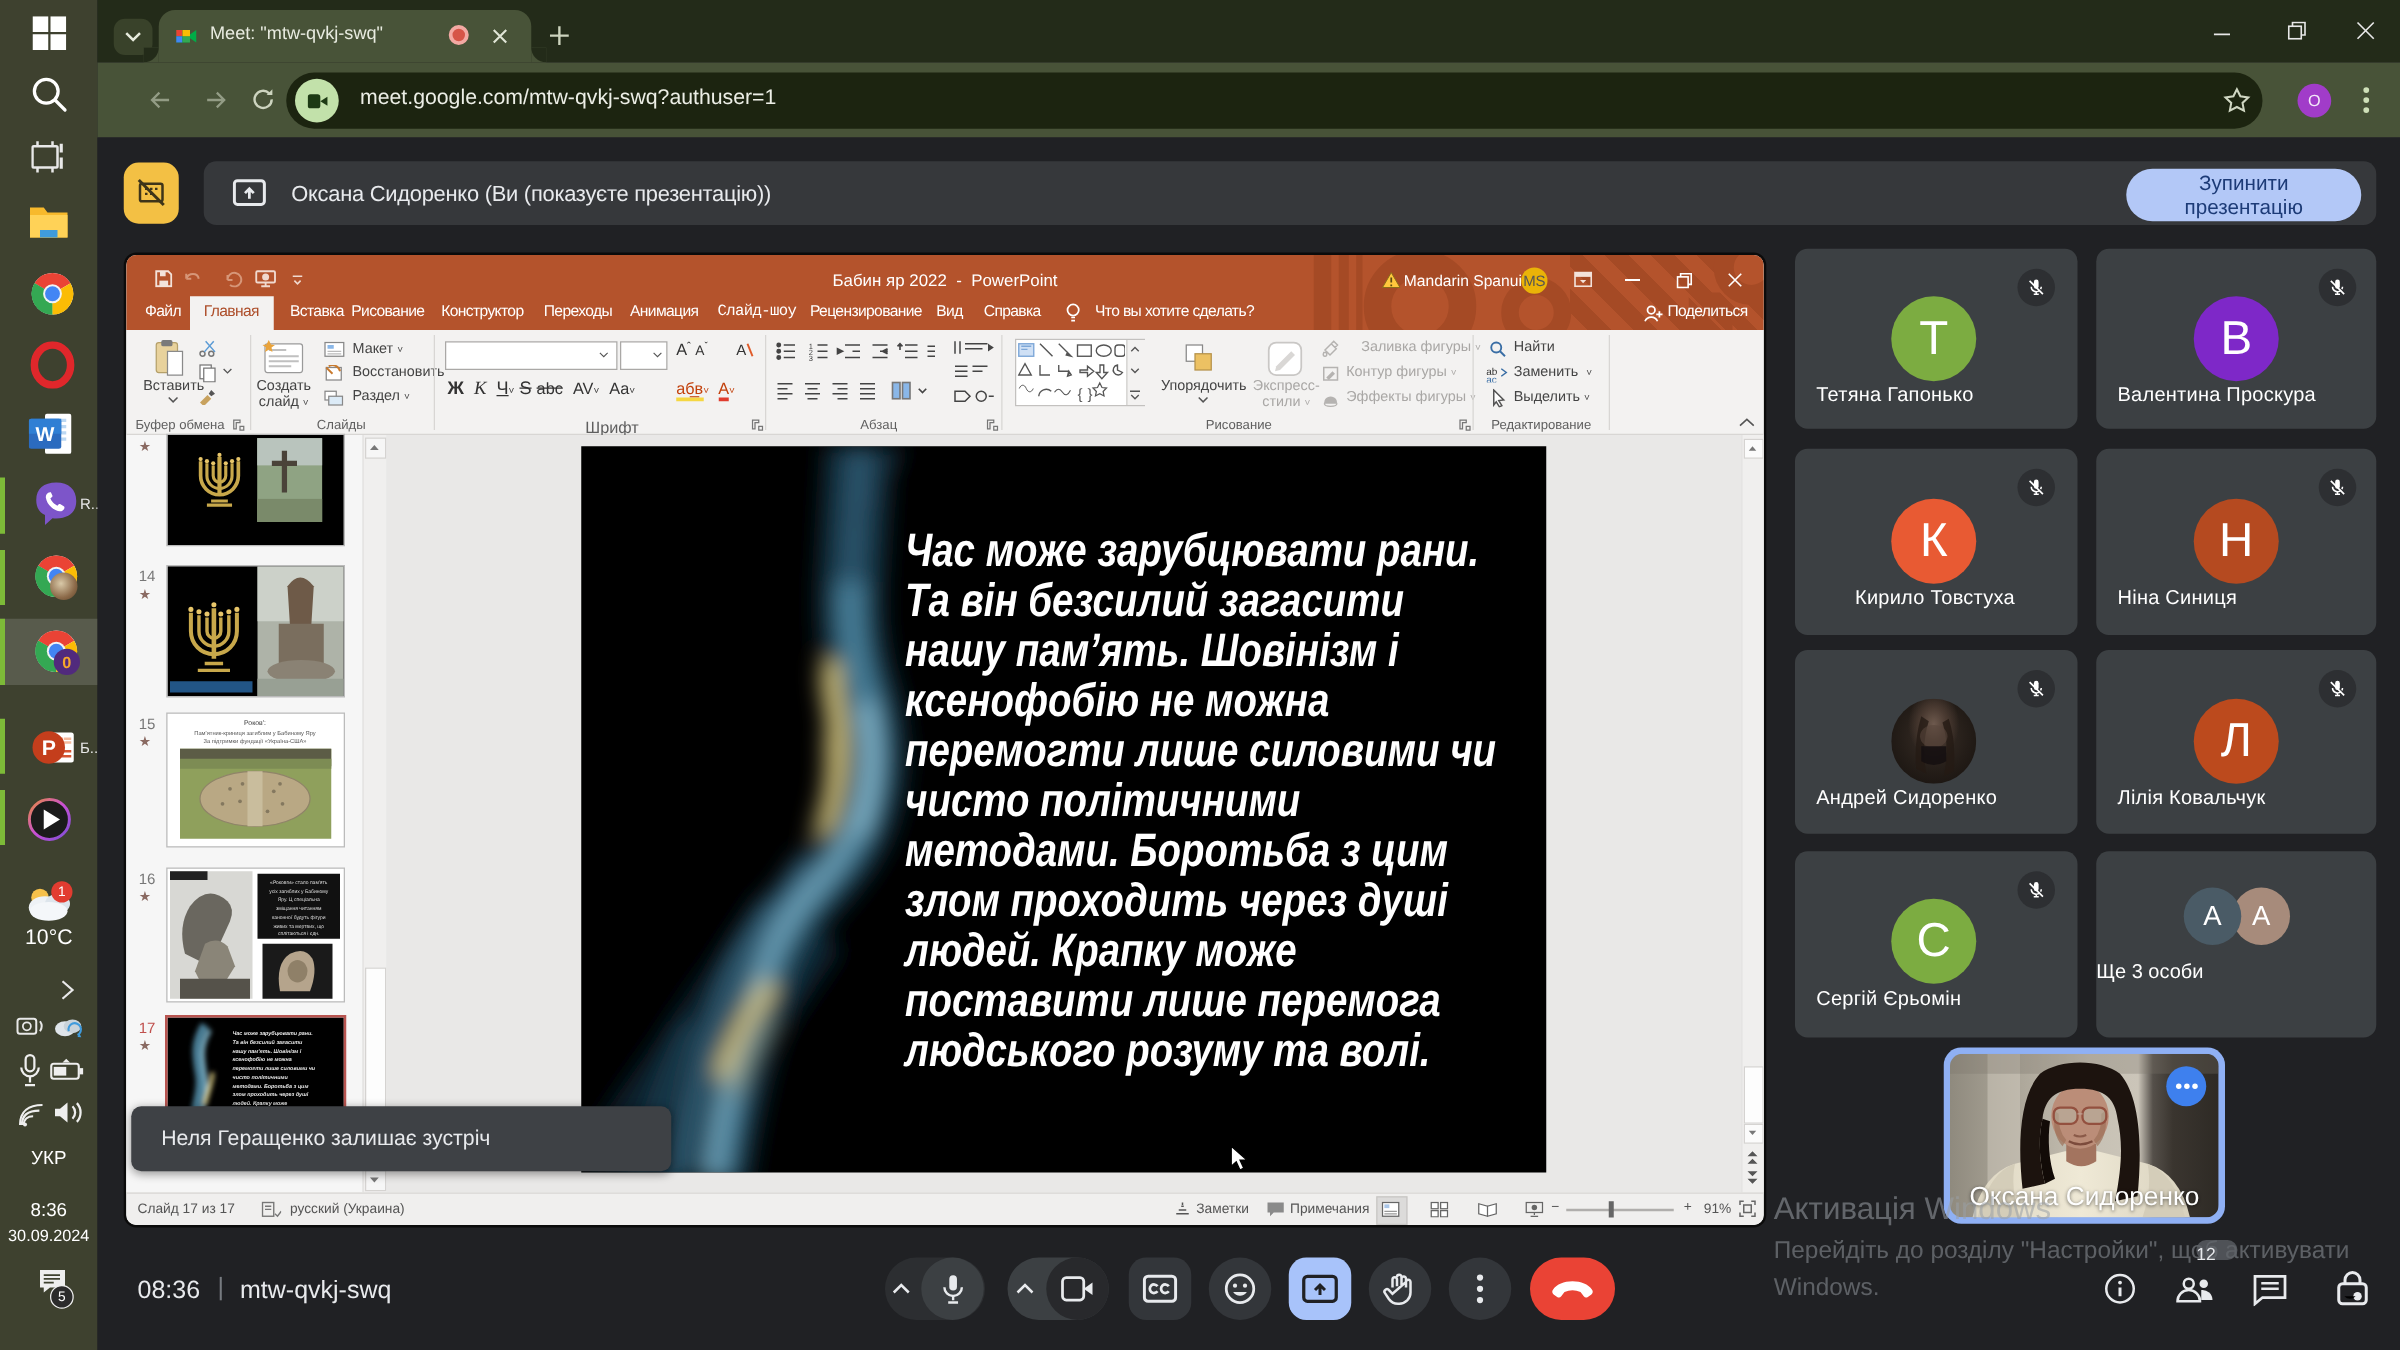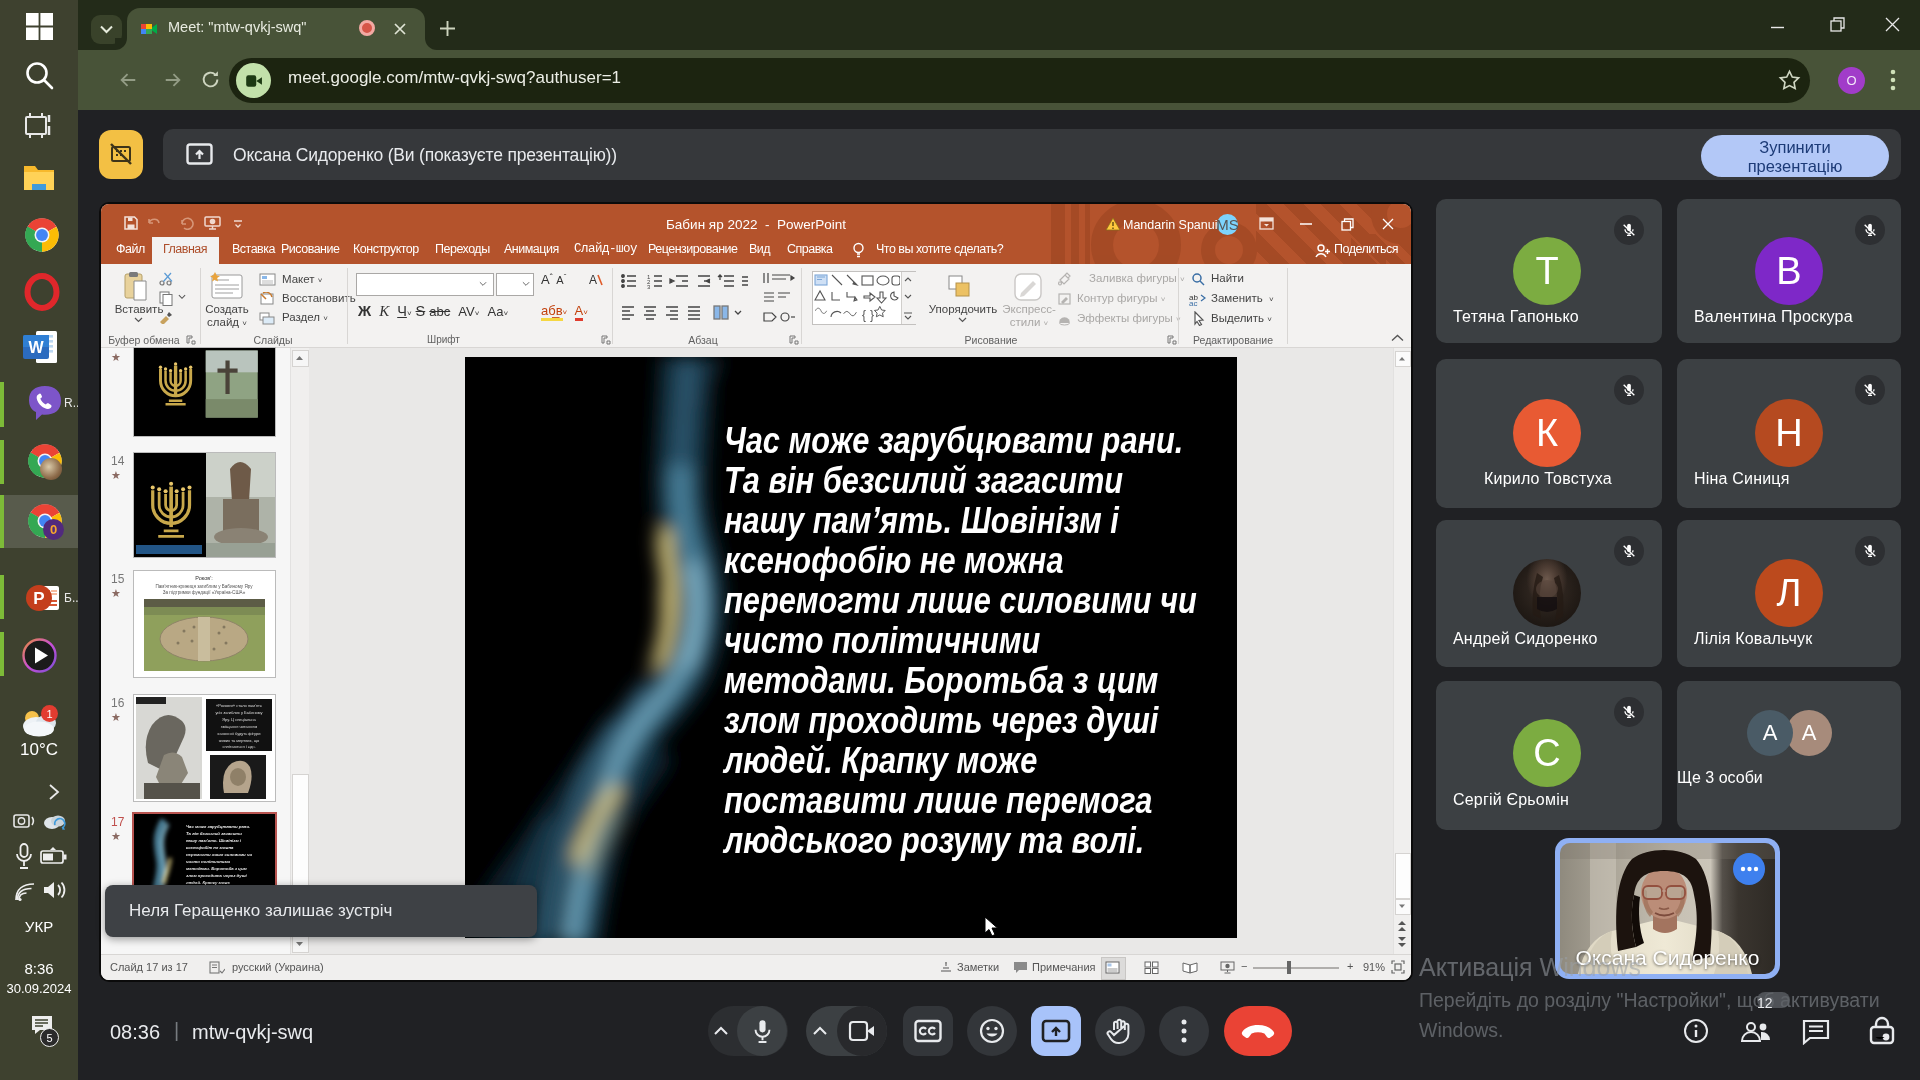--- a/index.html
+++ b/index.html
@@ -445,21 +445,21 @@
           </svg>
    <svg class="a" style="left:133px;top:16px" width="8" height="8" viewBox="0 0 8 8">
             <path d="M0 1h8M1.5 4.5 4 7l2.5-2.5" fill="none" stroke="#f0d9cf" stroke-width="1.3"></path>
           </svg>
    <div class="a" style="left:0;top:13px;width:1310px;text-align:center;color:#fff;font-size:13.5px;">Бабин яр 2022&nbsp;&nbsp;-&nbsp;&nbsp;PowerPoint</div>
    <svg class="a" style="left:1004px;top:13px" width="16" height="14" viewBox="0 0 16 14">
             <path d="M8 1 15 13H1z" fill="#ffc83d" stroke="#8a6d1a" stroke-width=".8"></path>
             <path d="M8 5v4M8 10.5v1.5" stroke="#5c4a12" stroke-width="1.4"></path>
           </svg>
    <div class="a" style="left:1022px;top:14px;color:#fff;font-size:12.5px;">Mandarin Spanui</div>
-   <div class="a" style="left:1116px;top:10px;width:21px;height:21px;border-radius:50%;background:#7dd3fc;color:#555;font-size:15px;display:flex;align-items:center;justify-content:center;">MS</div>
+   <div class="a" style="left:1116px;top:10px;width:21px;height:21px;border-radius:50%;background:#eab308;color:#555;font-size:12px;display:flex;align-items:center;justify-content:center;">MS</div>
    <svg class="a" style="left:1158px;top:13px" width="15" height="13" viewBox="0 0 15 13">
             <rect x="1" y="1" width="13" height="11" fill="none" stroke="#f3e2da" stroke-width="1.3"></rect>
             <rect x="1" y="1" width="13" height="3.5" fill="#f3e2da"></rect>
             <path d="M7.5 9.5 l2.5-2.5 h-5z" fill="#f3e2da"></path>
           </svg>
    <svg class="a" style="left:1199px;top:19px" width="12" height="2" viewBox="0 0 12 2">
             <path d="M0 1h12" stroke="#fff" stroke-width="1.6"></path>
           </svg>
    <svg class="a" style="left:1240px;top:14px" width="13" height="13" viewBox="0 0 13 13">
             <rect x="1" y="3.5" width="8.5" height="8.5" fill="none" stroke="#fff" stroke-width="1.3"></rect>
@@ -564,21 +564,21 @@
    <svg class="a" style="left:421px;top:17px" width="8" height="6" viewBox="0 0 9 6">
             <path d="M1 1l3.5 3.5L8 1" fill="none" stroke="#555" stroke-width="1"></path>
           </svg>
    <div class="a" style="left:440px;top:8px;font-size:13px;color:#333;">А<span style="font-size:9px;vertical-align:top;">ˆ</span> <span style="font-size:11px;">А</span><span style="font-size:8px;vertical-align:top;">ˇ</span></div>
    <svg class="a" style="left:487px;top:8px" width="16" height="16" viewBox="0 0 16 16">
             <text x="1" y="12" font-size="12" fill="#333" font-family="Liberation Sans">А</text>
             <path d="M10 3l4 10" stroke="#e05a28" stroke-width="1.6"></path>
           </svg>
    <div class="a" style="left:257px;top:39px;font-size:14.5px;color:#333;"><b>Ж</b>&nbsp;&nbsp;<i style="font-family:'Liberation Serif';font-size:15px;">К</i>&nbsp;&nbsp;<u>Ч</u><span style="font-size:8px;">˅</span>&nbsp;<s>S</s>&nbsp;<s style="font-size:13px;">abc</s>&nbsp;&nbsp;<span style="font-size:13px;">AV</span><span style="font-size:8px;">˅</span>&nbsp;&nbsp;<span style="font-size:13px;">Аа</span><span style="font-size:8px;">˅</span></div>
    <div class="a" style="left:440px;top:39px;font-size:13px;color:#c2410c;"><span style="border-bottom:3px solid #f5d742;">аб̲в</span><span style="font-size:8px;">˅</span>&nbsp;&nbsp;<span style="border-bottom:3px solid #e03c2e;">А</span><span style="font-size:8px;">˅</span></div>
-   <div class="a" style="left:326px;top:70px;width:84px;text-align:left;font-size:10px;color:#5f5f5f;">Шрифт</div>
+   <div class="a" style="left:326px;top:70px;width:84px;text-align:right;font-size:13px;color:#5f5f5f;">Шрифт</div>
    <svg class="a" style="left:500px;top:71px" width="10" height="10" viewBox="0 0 10 10">
             <path d="M1 1h5v2H3v5H1zM6 6h3v3H6z" fill="none" stroke="#777" stroke-width="1"></path>
           </svg>
    <div class="a" style="left:511px;top:4px;width:1px;height:76px;background:#d8d6d4;"></div>
 
    <div class="a" style="left:519px;top:8px;width:130px;height:18px;color:#333;">
      <svg width="130" height="18" viewBox="0 0 130 18">
               <g stroke="#444" stroke-width="1.3">
                 <circle cx="3" cy="4" r="1.3" fill="#444"></circle>
                 <circle cx="3" cy="9" r="1.3" fill="#444"></circle>

